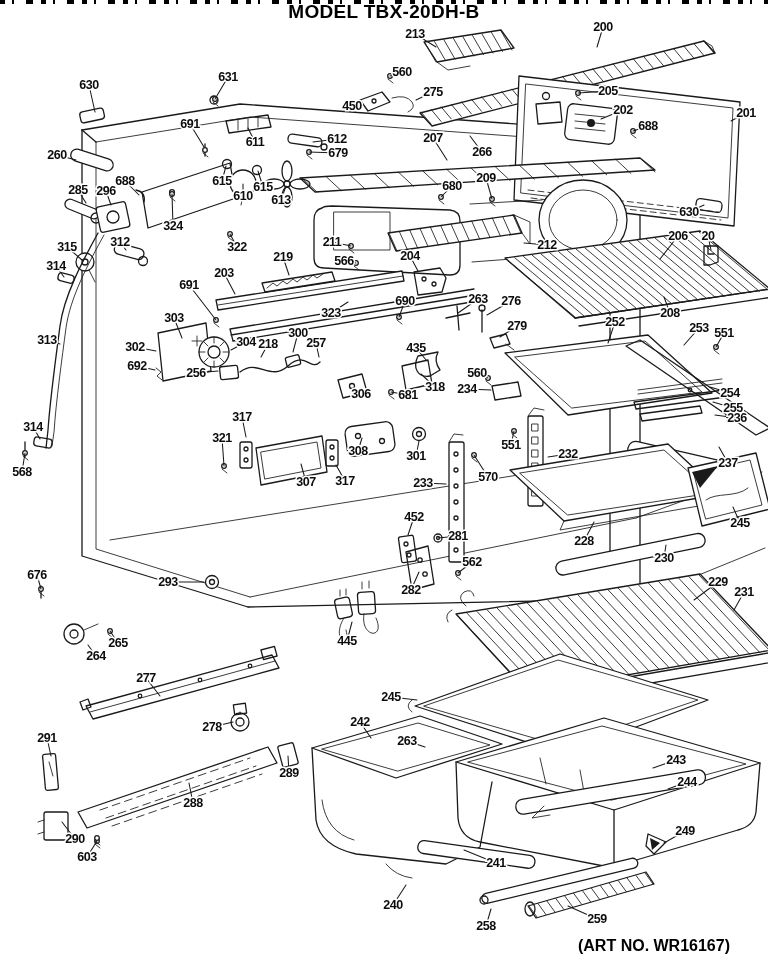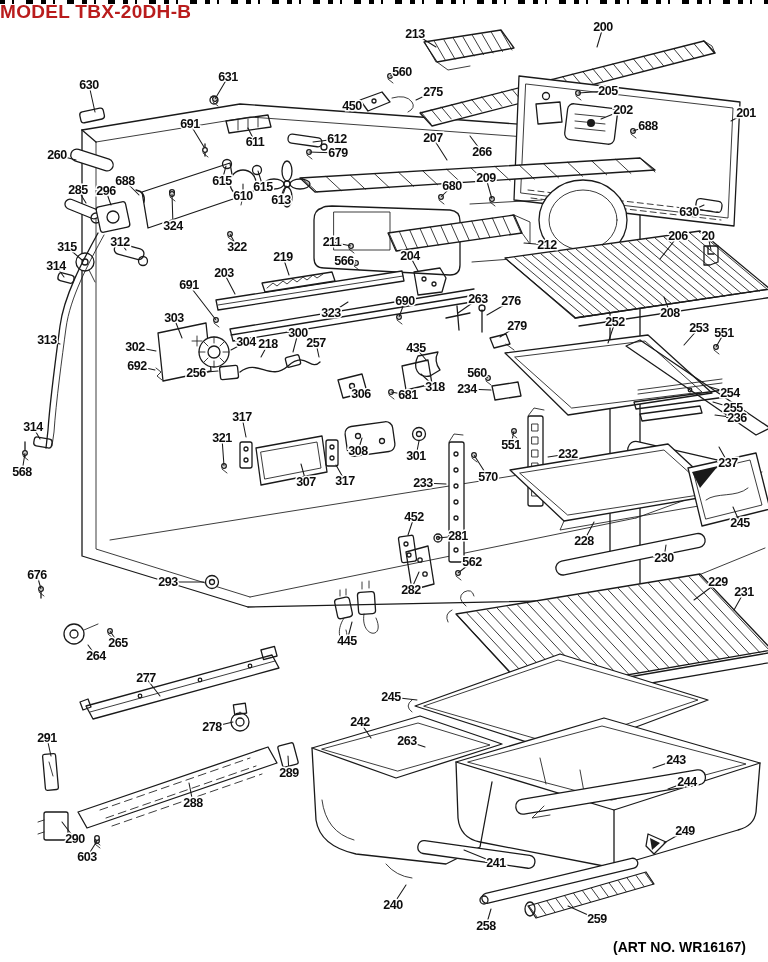--- a/index.html
+++ b/index.html
@@ -1,23 +1,23 @@
 <!DOCTYPE html>
 <html><head>
 <meta charset="utf-8">
 <style>
   html,body{margin:0;padding:0;background:#fff}
   .page{position:relative;width:768px;height:962px;background:#fff;overflow:hidden;
         font-family:"Liberation Sans",sans-serif}
   .top-artifact{position:absolute;top:0;left:0;width:768px;height:4px;
         background:repeating-linear-gradient(90deg,#000 0 5px,transparent 5px 12px,#000 12px 14px,
         transparent 14px 26px,#000 26px 33px,transparent 33px 41px)}
-  .title{position:absolute;top:1px;left:0;width:100%;margin:0;
-        font-size:19px;font-weight:bold;color:#b91c1c;letter-spacing:.3px}
-  .art-no{position:absolute;right:22px;bottom:7px;font-size:14px;font-weight:bold;color:#000}
+  .title{position:absolute;top:1px;left:0;width:100%;margin:0;text-align:center;
+        font-size:19px;font-weight:bold;color:#000000;letter-spacing:.3px}
+  .art-no{position:absolute;right:38px;bottom:7px;font-size:16px;font-weight:bold;color:#000}
   svg.diagram{position:absolute;left:0;top:0}
   svg.diagram path,svg.diagram polygon,svg.diagram polyline,svg.diagram line,
   svg.diagram rect,svg.diagram circle,svg.diagram ellipse{
         fill:none;stroke:#1a1a1a;stroke-width:1.3;stroke-linecap:round;stroke-linejoin:round}
   svg.diagram .fw{fill:#fff}
   svg.diagram .fk{fill:#1a1a1a;stroke:none}
   svg.diagram .thin{stroke-width:.85}
   svg.diagram .leader{stroke-width:1.05}
   svg.diagram text.part{font-family:"Liberation Sans",sans-serif;font-weight:bold;font-size:12.5px;
         fill:#0d0d0d;stroke:#fff;stroke-width:3px;paint-order:stroke;text-anchor:middle;letter-spacing:-.5px}

